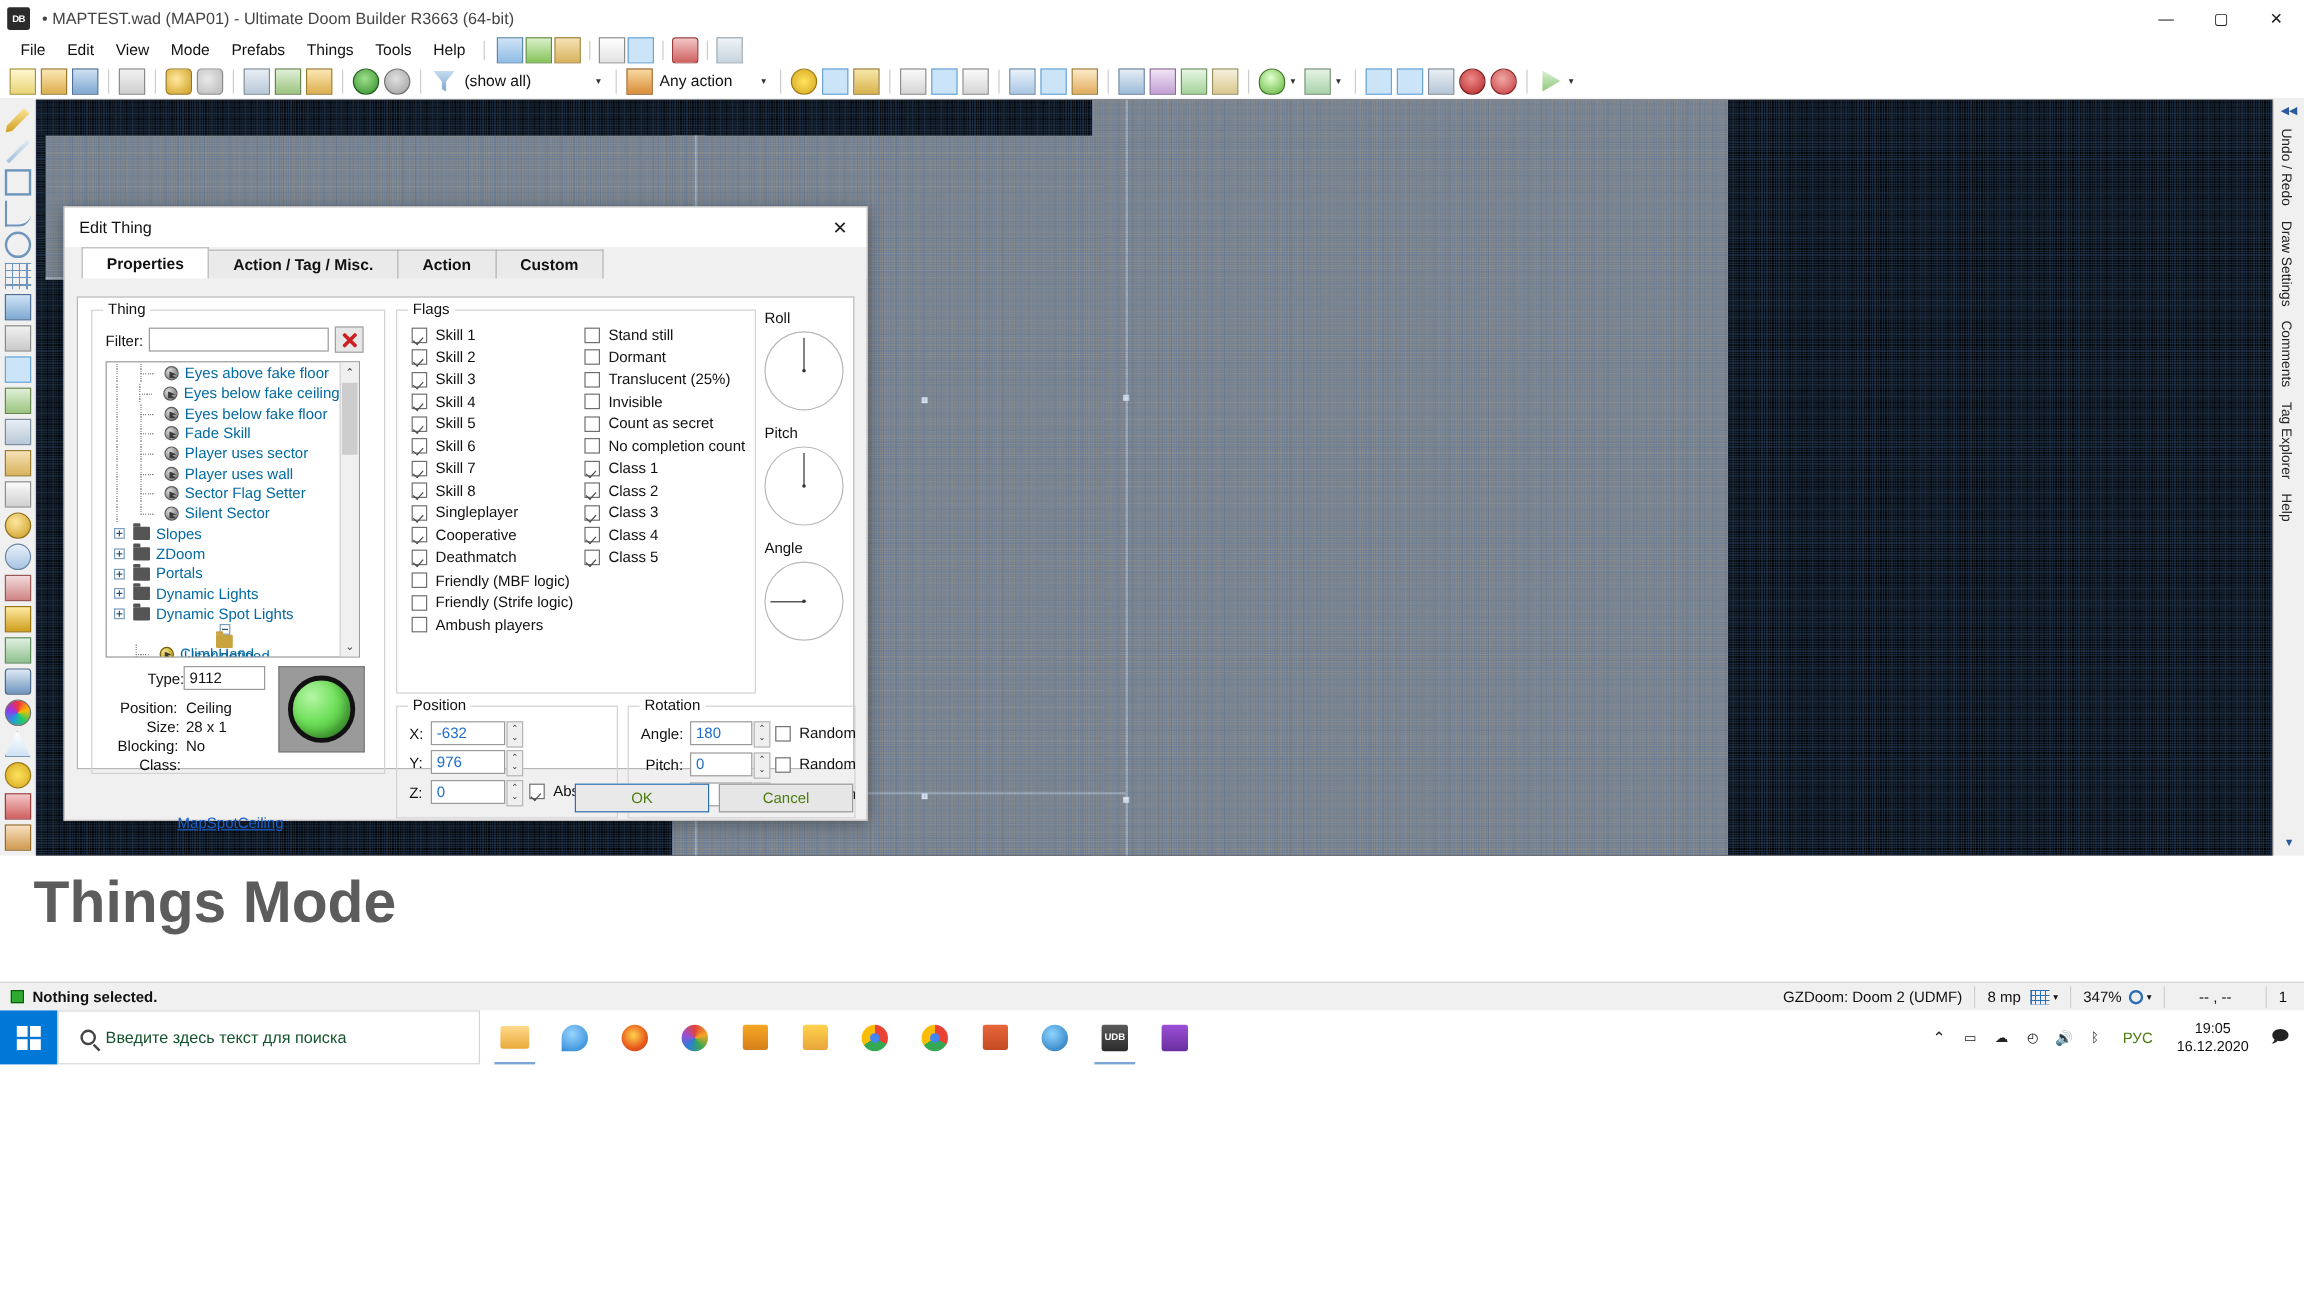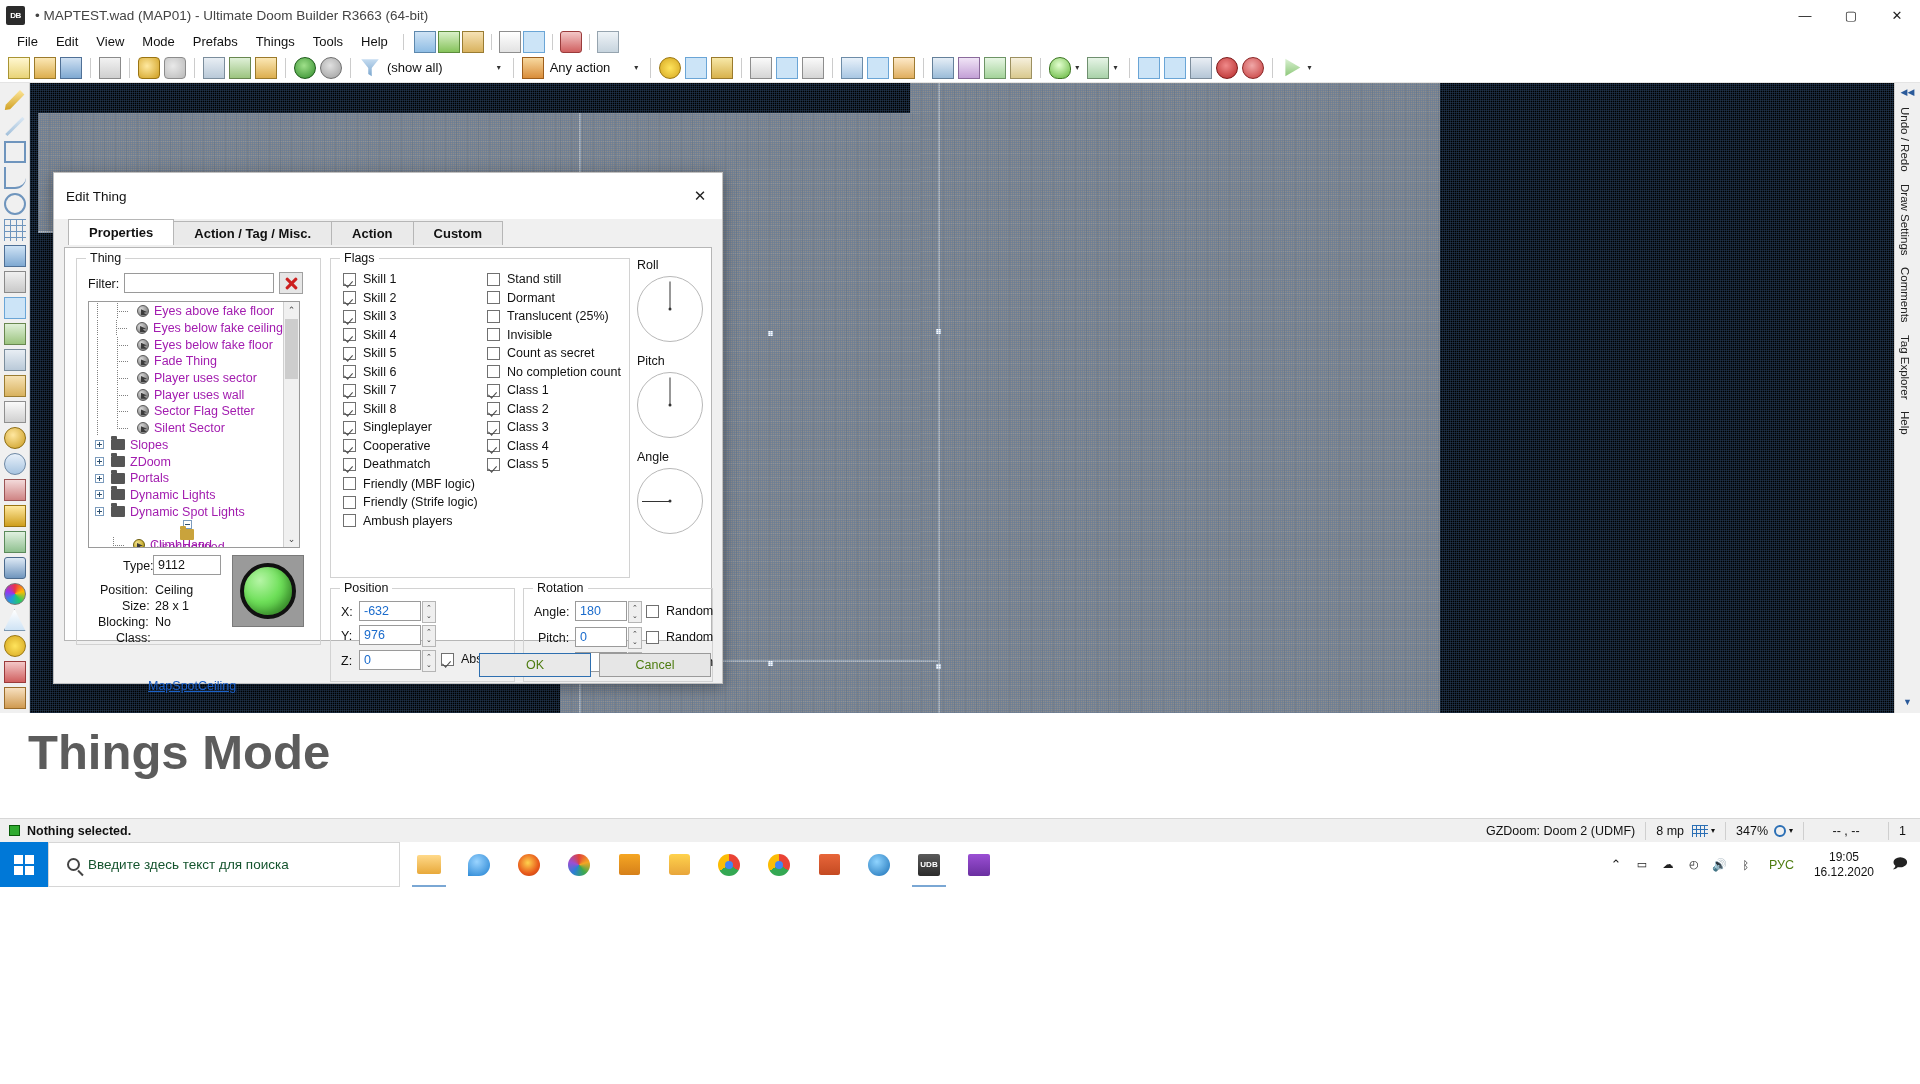--- a/index.html
+++ b/index.html
@@ -125,21 +125,21 @@
   .tray-ico { width:26px; height:45px; display:flex; align-items:center; justify-content:center; font-size:13px; color:#222; }
   .clock { text-align:center; font-size:12px; color:#111; line-height:15px; padding:0 10px; }
   .langbtn { font-size:12.5px; color:#4d7c0f; padding:0 10px; }
 
   
   .dialog {
     position:absolute; left:53px; top:172px; width:670px; height:512px;
     background:#f0f0f0; border:1px solid #c0c0c0;
     box-shadow:0 3px 14px rgba(0,0,0,.35);
   }
-  .dlg-title { height:46px; background:#fff; display:flex; align-items:center; }
+  .dlg-title { height:33px; background:#fff; display:flex; align-items:center; }
   .dlg-title-text { font-size:13.5px; color:#111; margin-left:12px; }
   .dlg-close { margin-left:auto; width:44px; height:33px; display:flex; align-items:center; justify-content:center; font-size:15px; color:#222; }
 
   .tabstrip { height:26px; display:flex; align-items:flex-end; padding-left:14px; background:#f0f0f0; }
   .tab {
     height:24px; padding:0 20px; display:flex; align-items:center; font-size:13px;
     background:#eaeaea; border:1px solid #b6b6b6; border-bottom:none; color:#111; margin-right:-1px;
     font-weight:bold;
   }
   .tab.active { background:#fff; height:26px; position:relative; z-index:2; }
@@ -201,21 +201,21 @@
   .thingdot {
     width:12px; height:12px; border-radius:50%; flex:0 0 auto; margin-right:5px;
     background:radial-gradient(circle at 32% 30%, #d8d8d8, #9a9a9a 55%, #6f6f6f 100%);
     border:1px solid #5a5a5a; position:relative;
   }
   .thingdot.yellow { background:radial-gradient(circle at 32% 30%, #f2e08a, #c9b033 60%, #8f7c10 100%); border-color:#6b5c08; }
   .thingdot::after {
     content:""; position:absolute; left:3px; top:3px; width:6px; height:6px;
     background:#3b3b3b; clip-path:polygon(0 0,100% 45%,45% 55%,100% 100%,0 100%);
   }
-  .tlabel { font-size:12.5px; color:#a21caf; }
+  .tlabel { font-size:12.5px; color:#0369a1; }
 
   .scrollv {
     position:absolute; right:0; top:0; bottom:0; width:16px; background:#f0f0f0; border-left:1px solid #d0d0d0;
   }
   .sc-arrow { height:16px; display:flex; align-items:center; justify-content:center; font-size:9px; color:#444; background:#f0f0f0; }
   .sc-thumb { position:absolute; left:1px; right:1px; background:#cdcdcd; }
 
   
   .cbrow { display:flex; align-items:center; height:18.5px; }
   .cbox {
@@ -552,21 +552,21 @@
             <div class="tnode">
               <div class="tdots"></div>
               <div class="tleaf-connector"></div>
               <div class="thingdot"></div>
               <div class="tlabel">Eyes below fake floor</div>
             </div>
             <div class="tnode">
               <div class="tdots"></div>
               <div class="tleaf-connector"></div>
               <div class="thingdot"></div>
-              <div class="tlabel">Fade Thing</div>
+              <div class="tlabel">Fade Skill</div>
             </div>
             <div class="tnode">
               <div class="tdots"></div>
               <div class="tleaf-connector"></div>
               <div class="thingdot"></div>
               <div class="tlabel">Player uses sector</div>
             </div>
             <div class="tnode">
               <div class="tdots"></div>
               <div class="tleaf-connector"></div>

